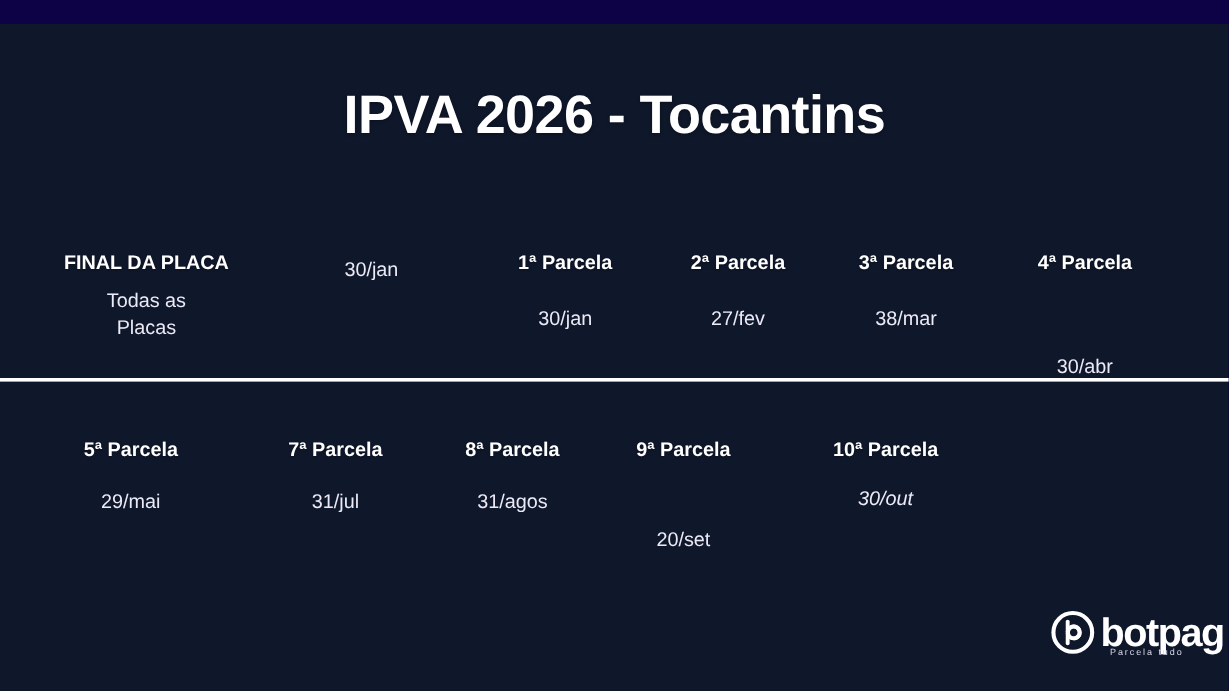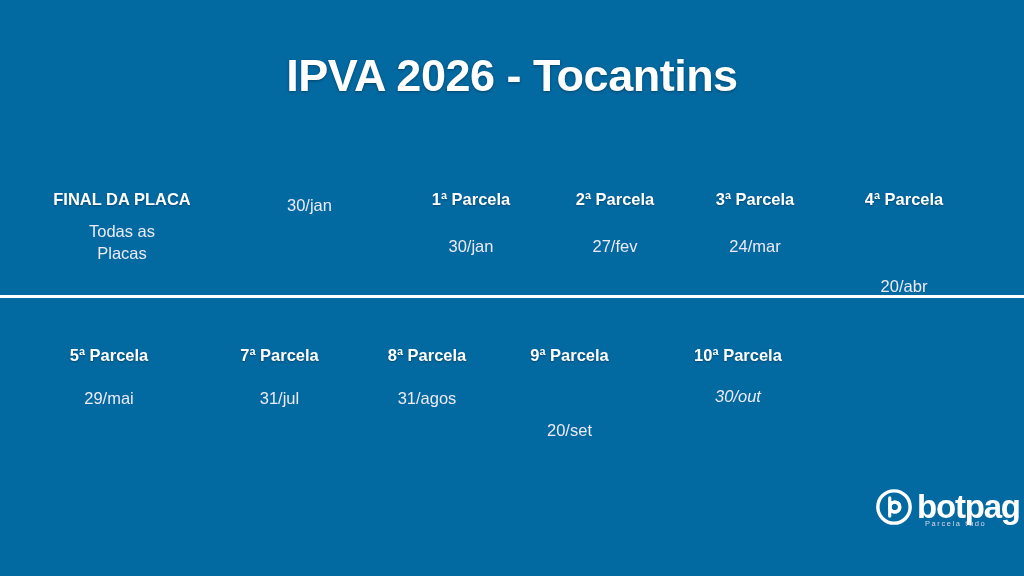--- a/index.html
+++ b/index.html
@@ -11,21 +11,22 @@
     width: 1024px;
     height: 576px;
     overflow: hidden;
     font-family: "Liberation Sans", sans-serif;
     color: #ffffff;
     position: relative;
   }
   .slide {
     position: absolute;
     inset: 0;
-    background: #0369a1;
+    background: #0f172a;
+    margin-top: 20px;
   }
 
   
   .title {
     position: absolute;
     top: 50px;
     left: 0;
     width: 1024px;
     text-align: center;
     font-size: 45px;
@@ -170,25 +171,25 @@
     <div class="cell c2">
       <div class="cell-header">1ª Parcela</div>
       <div class="cell-value">30/jan</div>
     </div>
     <div class="cell c3">
       <div class="cell-header">2ª Parcela</div>
       <div class="cell-value">27/fev</div>
     </div>
     <div class="cell c4">
       <div class="cell-header">3ª Parcela</div>
-      <div class="cell-value">24/mar</div>
+      <div class="cell-value">38/mar</div>
     </div>
     <div class="cell c5">
       <div class="cell-header">4ª Parcela</div>
-      <div class="cell-value">20/abr</div>
+      <div class="cell-value">30/abr</div>
     </div>
   </div>
 
   <div class="divider"></div>
 
   <div class="row row-2">
     <div class="cell c0">
       <div class="cell-header">5ª Parcela</div>
       <div class="cell-value">29/mai</div>
     </div>

